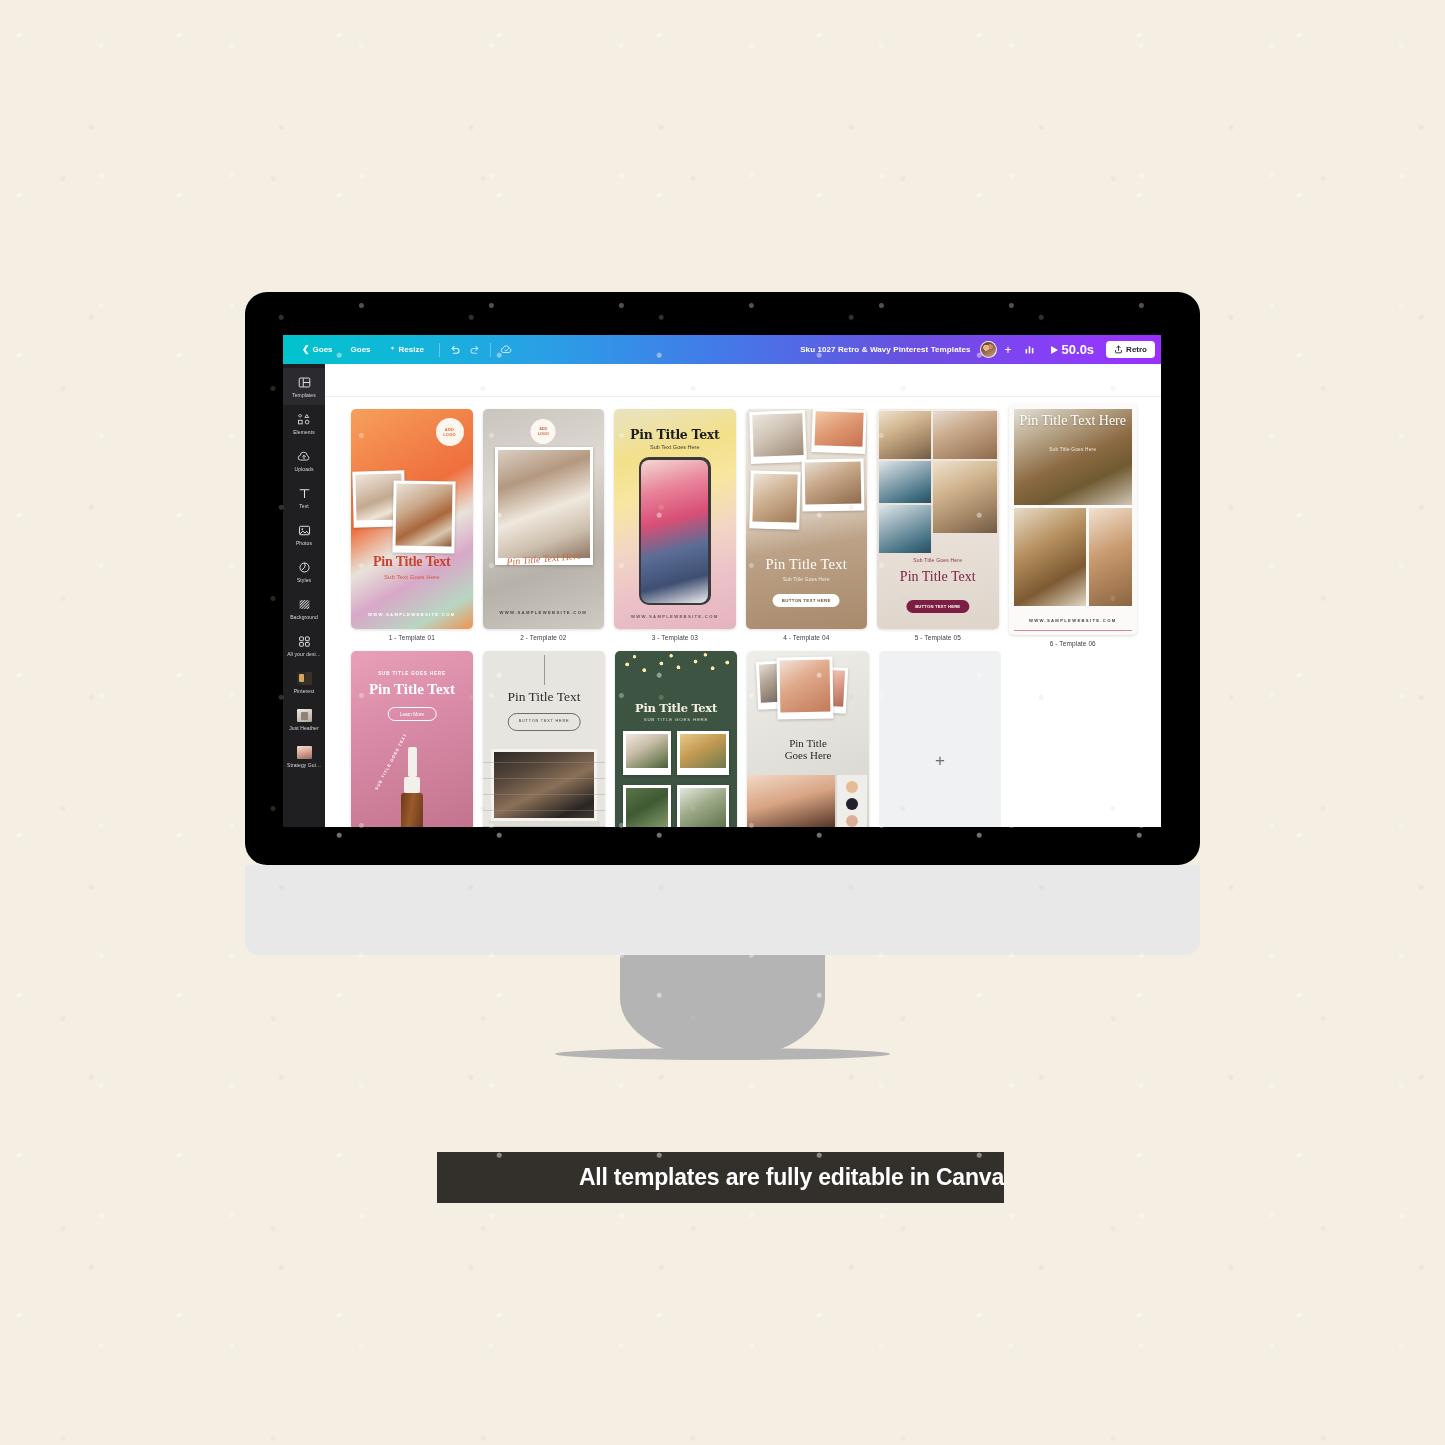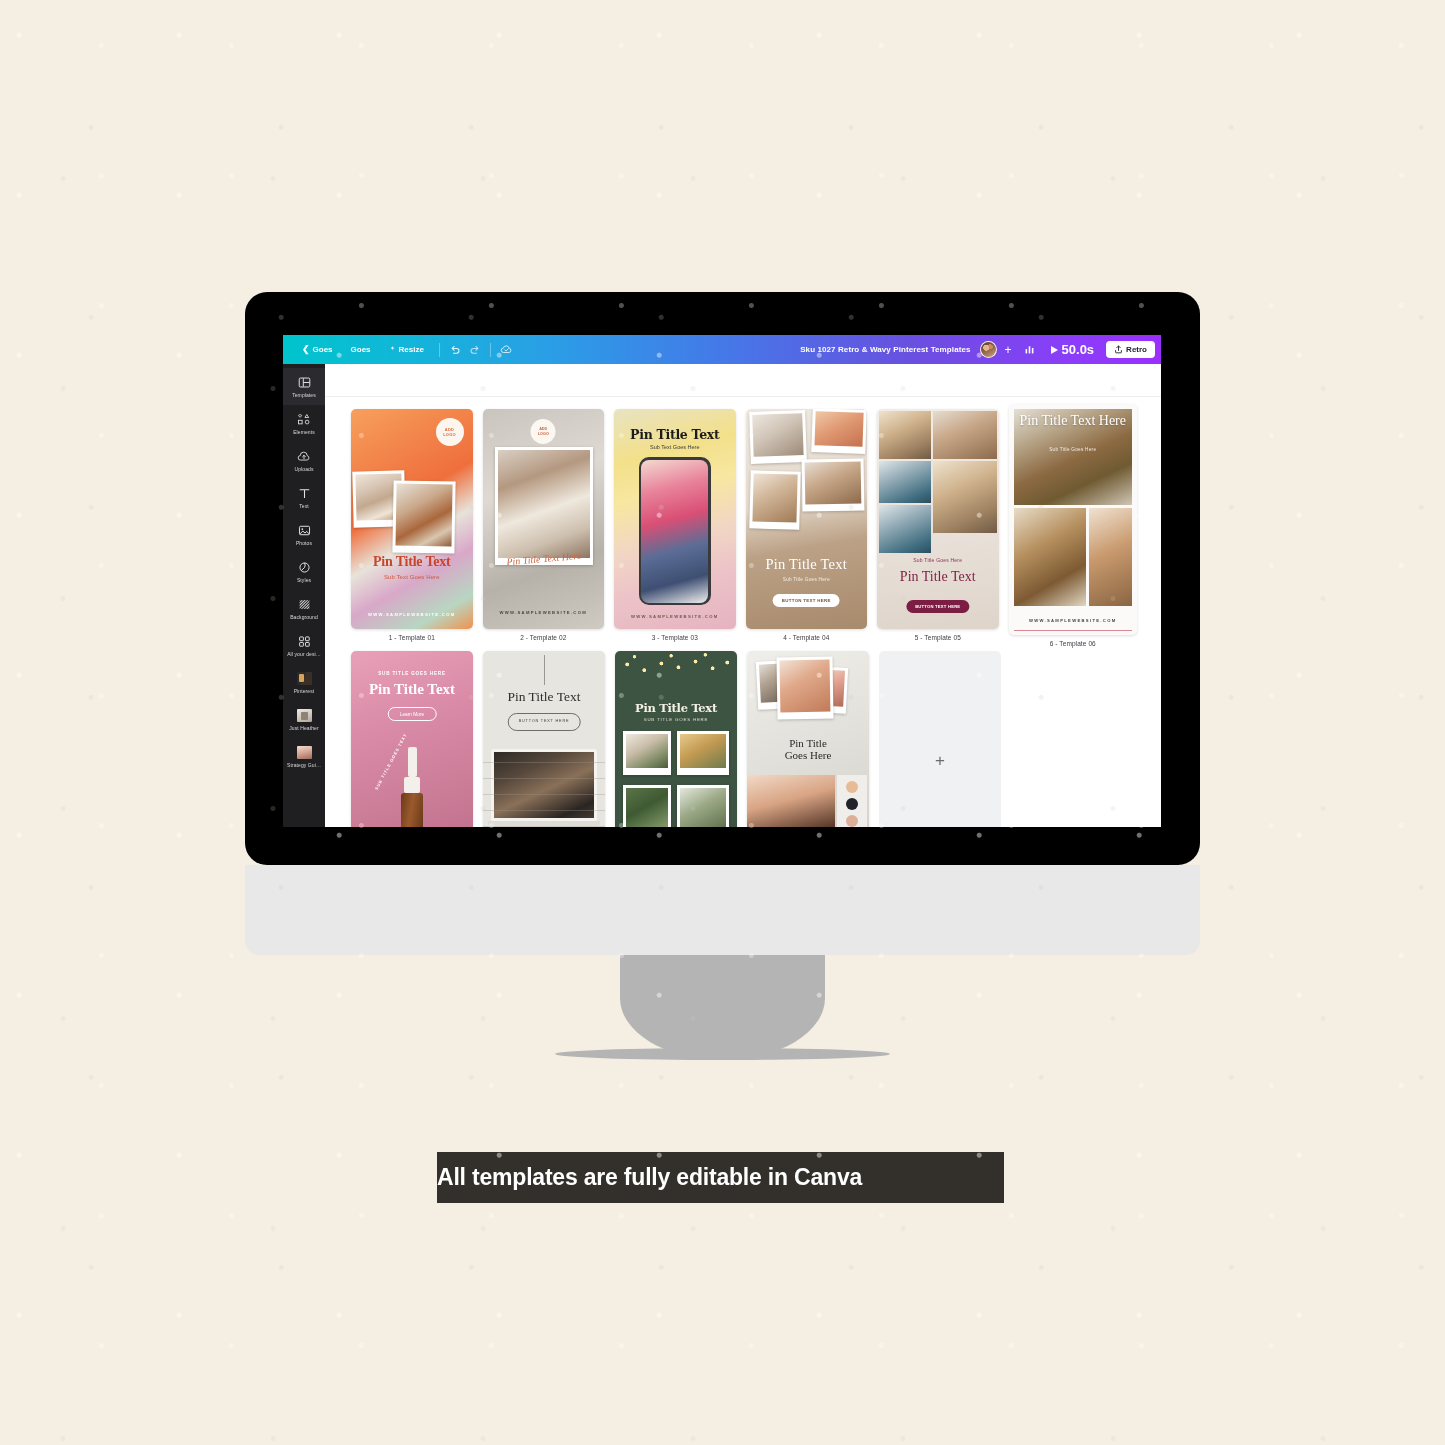--- a/index.html
+++ b/index.html
@@ -298,21 +298,21 @@
     border-radius: 20px; text-align: center;
     font-weight: bold; white-space: nowrap;
   }
 
   
   .caption {
     position: absolute;
     left: 437px; top: 1152px;
     width: 567px; height: 51px;
     background: #332f2b;
-    display: flex; align-items: center; justify-content: flex-start;
+    display: flex; align-items: center; justify-content: flex-end;
     z-index: 4;
   }
   .caption span {
     color: #ffffff;
     font-size: 23px;
     font-weight: bold;
     letter-spacing: -.2px;
   }
 </style>
 </head>

